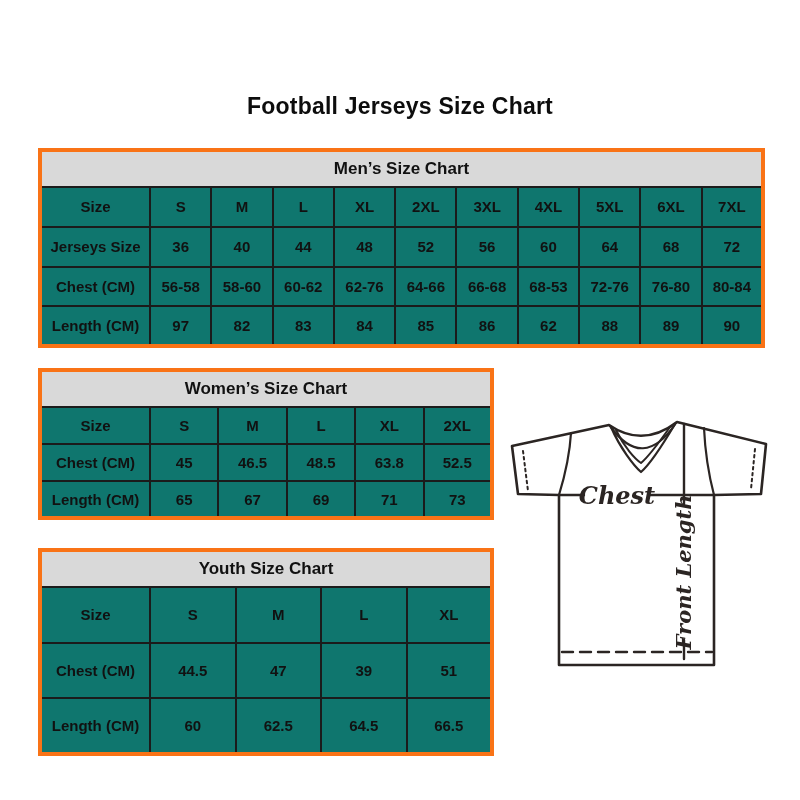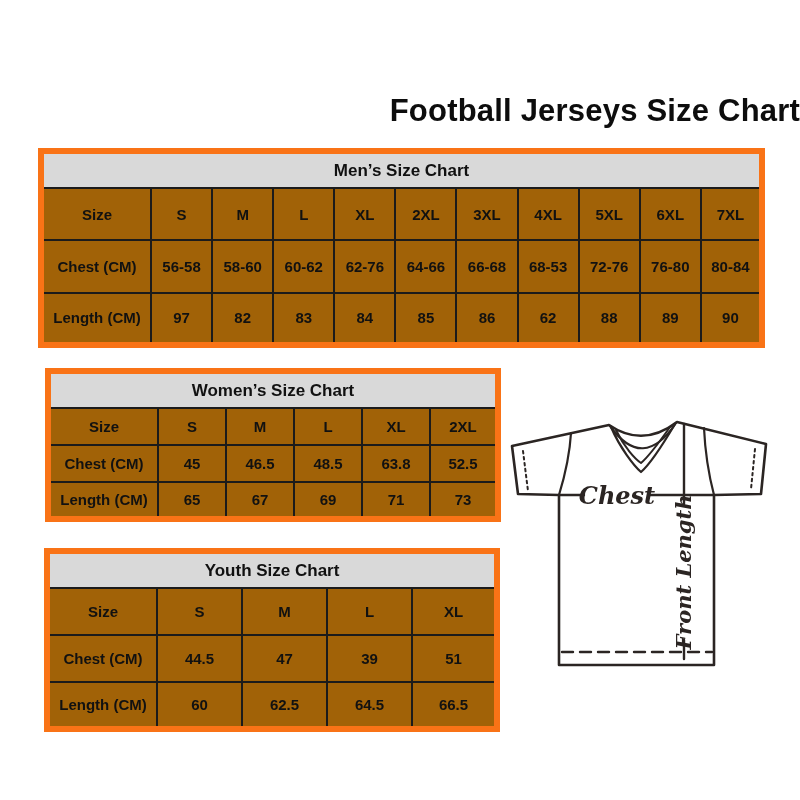--- a/index.html
+++ b/index.html
@@ -1,39 +1,39 @@
 <!DOCTYPE html>
 <html><head>
 <meta charset="utf-8">
 <style>
   html,body{margin:0;padding:0}
   body{
     width:800px;height:800px;position:relative;background:#ffffff;
     font-family:"Liberation Sans",sans-serif;color:#111111;overflow:hidden;
   }
   .page-title{
-    position:absolute;top:93px;left:0;width:800px;text-align:right;
-    font-size:31px;font-weight:bold;letter-spacing:.2px;color:#0d0d0d;
+    position:absolute;top:93px;left:0;width:800px;text-align:center;
+    font-size:23px;font-weight:bold;letter-spacing:.2px;color:#0d0d0d;
   }
   table{
     position:absolute;border-collapse:collapse;table-layout:fixed;
-    border:6px solid #f97316;background:#a16207;
+    border:4px solid #f97316;background:#0f766e;
   }
   th,td{
     border:2px solid #1b1b1b;text-align:center;vertical-align:middle;
     font-weight:bold;font-size:15px;padding:0;color:#111111;
     overflow:hidden;white-space:nowrap;
   }
   thead th{background:#d9d9d9;font-size:17px}
   thead tr{height:37px}
   tbody tr{height:37px}
   col.label-col{width:110px}
   #men-table{left:38px;top:148px;width:727px;height:200px}
-  #women-table{left:45px;top:368px;width:456px;height:134px}
-  #youth-table{left:44px;top:548px;width:456px;height:184px}
+  #women-table{left:38px;top:368px;width:456px;height:134px}
+  #youth-table{left:38px;top:548px;width:456px;height:208px}
   #jersey{position:absolute;left:504px;top:400px}
   #jersey text{
     font-family:"DejaVu Serif","Liberation Serif",serif;
     font-style:italic;font-weight:bold;fill:#2b2523;
   }
 </style>
 </head>
 <body>
 
 <div class="page-title">Football Jerseys Size Chart</div>
@@ -63,20 +63,33 @@
         <td>S</td>
         <td>M</td>
         <td>L</td>
         <td>XL</td>
         <td>2XL</td>
         <td>3XL</td>
         <td>4XL</td>
         <td>5XL</td>
         <td>6XL</td>
         <td>7XL</td>
+      </tr>
+      <tr>
+        <th>Jerseys Size</th>
+        <td>36</td>
+        <td>40</td>
+        <td>44</td>
+        <td>48</td>
+        <td>52</td>
+        <td>56</td>
+        <td>60</td>
+        <td>64</td>
+        <td>68</td>
+        <td>72</td>
       </tr>
       <tr>
         <th>Chest (CM)</th>
         <td>56-58</td>
         <td>58-60</td>
         <td>60-62</td>
         <td>62-76</td>
         <td>64-66</td>
         <td>66-68</td>
         <td>68-53</td>

